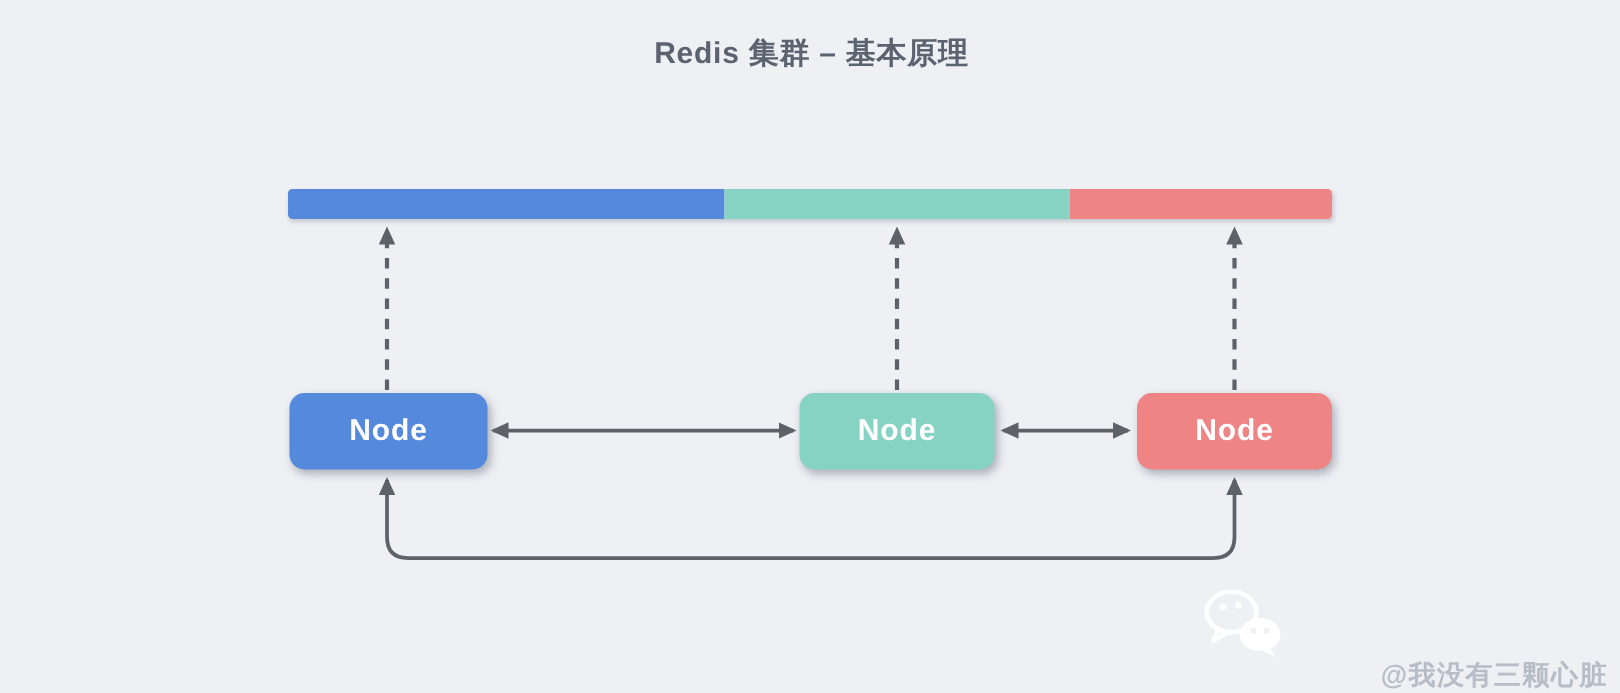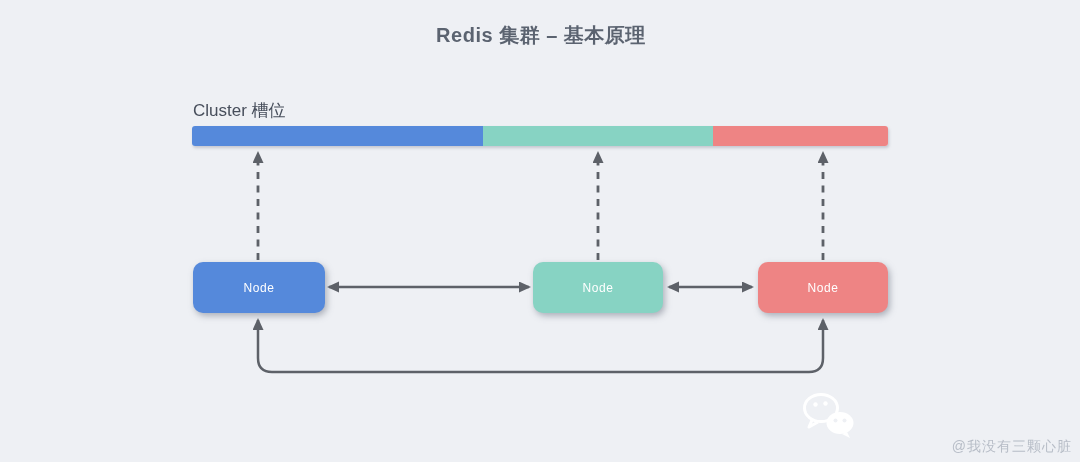--- a/index.html
+++ b/index.html
@@ -27,51 +27,50 @@
     box-shadow:1px 2px 3px rgba(120,126,142,0.35);
   }
   .slot-seg { height:100%; }
   .node {
     position:absolute; top:262px; height:51px;
     border-radius:10px;
     display:flex; align-items:center; justify-content:center;
     box-shadow:2px 3px 6px rgba(108,114,130,0.5);
   }
   .node-text {
-    color:#ffffff; font-size:12px; letter-spacing:0.6px; font-weight:400;
+    color:#ffffff; font-size:20px; letter-spacing:0.6px; font-weight:700;
   }
   .node-1 { left:193px; width:132px; }
   .node-2 { left:533px; width:130px; }
   .node-3 { left:758px; width:130px; }
   svg.overlay { position:absolute; left:0; top:0; }
   .connector { stroke:#5d6168; fill:none; }
   .dashed { stroke-width:2.8; stroke-dasharray:7 6.5; }
   .solid  { stroke-width:2.5; }
   .arrowhead { fill:#5d6168; }
   .watermark-text {
     position:absolute; left:861px; top:400px;
     font-size:30px; font-weight:700; letter-spacing:1px;
     color:#fdfdfe;
     text-shadow:1px 2px 2px rgba(140,146,160,0.4);
   }
   .watermark-handle {
     position:absolute; right:8px; top:438px;
-    font-size:14px; font-weight:400; letter-spacing:1px;
+    font-size:18px; font-weight:700; letter-spacing:1px;
     color:#b7bdc7;
   }
   .wechat { position:absolute; left:800px; top:391px; }
 </style>
 </head>
 <body>
 
 <div class="canvas">
 
   <div class="title">Redis 集群 – 基本原理</div>
 
-  <div class="bar-label">Cluster 槽位</div>
 
   <div class="slot-bar">
     <div class="slot-seg" style="background: rgb(85, 137, 219); width: 41.8%;"></div>
     <div class="slot-seg" style="background: rgb(135, 211, 195); width: 33%;"></div>
     <div class="slot-seg" style="background: rgb(238, 132, 132); width: 25.2%;"></div>
   </div>
 
   <svg class="overlay" width="1080" height="462" viewBox="0 0 1080 462">
     <defs>
       <marker id="ah" markerUnits="userSpaceOnUse" markerWidth="16" markerHeight="14" refX="10" refY="5.5" orient="auto-start-reverse">

